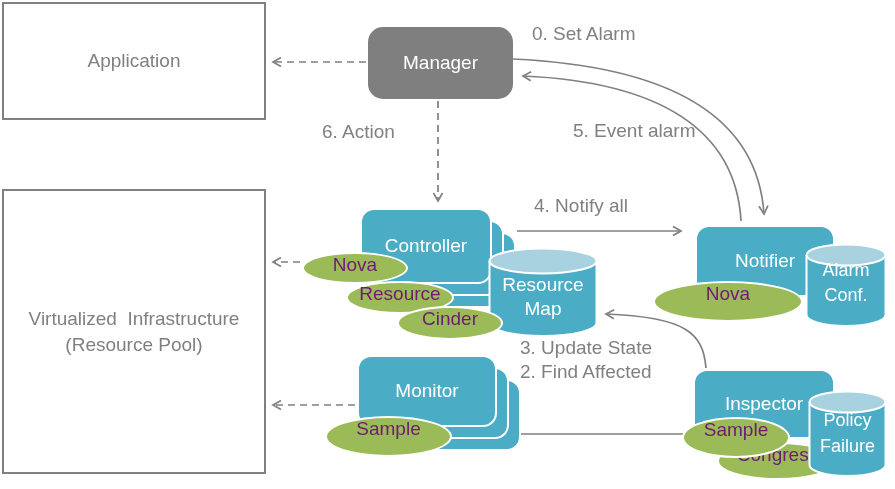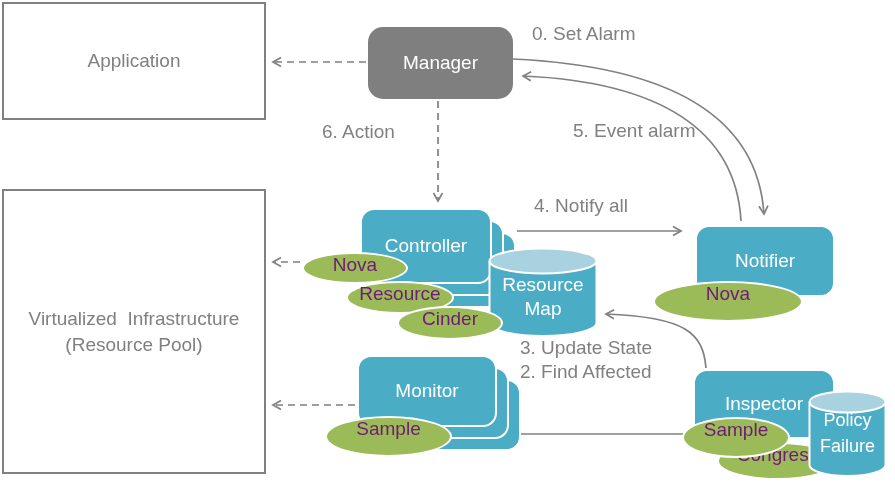--- a/index.html
+++ b/index.html
@@ -119,20 +119,30 @@
     <svg width="110" height="91" viewBox="0 0 110 91">
       <path class="cyl-body" d="M1.5,14 L1.5,76 A53.5,13 0 0 0 108.5,76 L108.5,14"></path>
       <ellipse class="cyl-top" cx="55" cy="14" rx="53.5" ry="12.5"></ellipse>
     </svg>
     <div class="cyl-label" style="top:26px; font-size:19px; line-height:24px;">
       <div>Resource</div>
       <div>Map</div>
     </div>
   </div>
 
+  <div class="cylinder" style="left:805px; top:243px; width:82px; height:86px;">
+    <svg width="82" height="86" viewBox="0 0 82 86">
+      <path class="cyl-body" d="M1.5,12 L1.5,72 A39.5,11 0 0 0 80.5,72 L80.5,12"></path>
+      <ellipse class="cyl-top" cx="41" cy="12" rx="39.5" ry="10.5"></ellipse>
+    </svg>
+    <div class="cyl-label" style="top:15px;">
+      <div>Alarm</div>
+      <div>Conf.</div>
+    </div>
+  </div>
 
   <div class="cylinder" style="left:808px; top:390px; width:79px; height:89px;">
     <svg width="79" height="89" viewBox="0 0 79 89">
       <path class="cyl-body" d="M1.5,12 L1.5,75 A38,11 0 0 0 77.5,75 L77.5,12"></path>
       <ellipse class="cyl-top" cx="39.5" cy="12" rx="38" ry="10.5"></ellipse>
     </svg>
     <div class="cyl-label" style="top:17px; line-height:26px;">
       <div>Policy</div>
       <div>Failure</div>
     </div>

